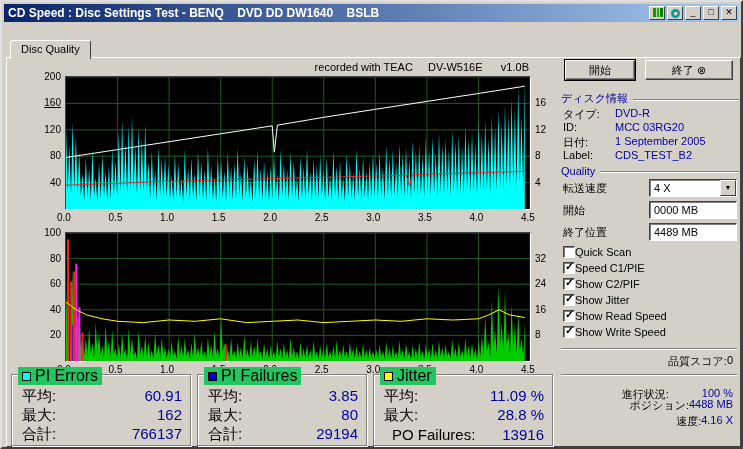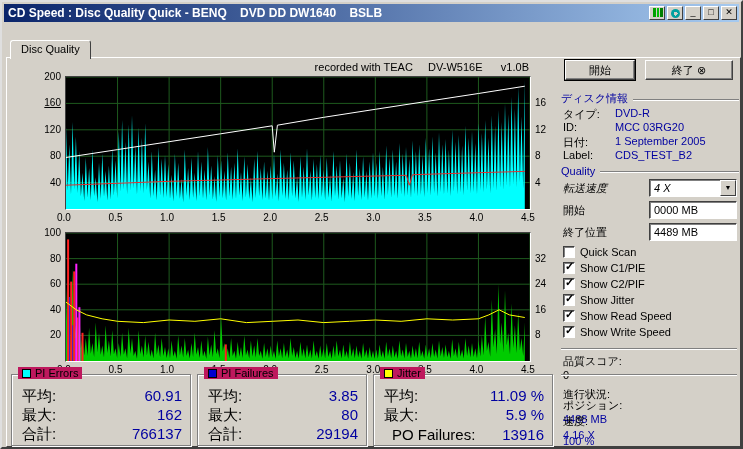--- a/index.html
+++ b/index.html
@@ -28,22 +28,22 @@
   .charts-header { position:absolute; left:56px; top:1px; width:464px; text-align:right;
                    font-size:11px; white-space:pre; color:#000; }
   .plot { position:absolute; background:#000; border:1px solid; border-color:#404040 #fff #fff #404040; }
   .yl, .yr { position:absolute; font-size:10px; color:#000; }
   .yl span { position:absolute; left:0; width:100%; text-align:right; }
   .yr span { position:absolute; left:0; }
   .xl { position:absolute; font-size:10px; color:#000; height:12px; }
   .xl span { position:absolute; top:0; }
   .gbox { position:absolute; height:72px; border:1px solid #808080;
           box-shadow:inset 1px 1px 0 #fff, 1px 1px 0 #fff; }
-  .gtitle { position:absolute; top:-8px; left:6px; background:#be185d; padding:0 4px;
-            font-size:11px; display:flex; align-items:center; gap:4px; }
+  .gtitle { position:absolute; top:-8px; left:6px; background:#22c55e; padding:0 4px;
+            font-size:16px; display:flex; align-items:center; gap:4px; }
   .swatch { width:9px; height:9px; border:1px solid #000; display:inline-block; }
   .grow { position:absolute; left:10px; right:8px; font-size:15px; display:flex; justify-content:space-between; }
   .grow .val { color:#0000a0; }
   .sidebar { position:absolute; left:550px; top:2px; width:184px; height:384px; }
   .btn { position:absolute; height:20px; background:#d4d0c8; border:1px solid;
          border-color:#fff #404040 #404040 #fff; box-shadow:inset -1px -1px 0 #808080;
          font-size:11px; text-align:center; line-height:18px; cursor:default; }
   .btn-default { box-shadow:inset -1px -1px 0 #808080, 0 0 0 1px #000; }
   .sec-header { position:absolute; left:4px; right:2px; display:flex; align-items:center;
                 font-size:11px; color:#0000a0; }
@@ -54,34 +54,34 @@
   .irow .ival { color:#0000a0; }
   .srow { position:absolute; left:6px; right:4px; font-size:11px; display:flex; align-items:center; justify-content:space-between; }
   .tfield { width:88px; height:18px; background:#fff; border:1px solid; border-color:#404040 #fff #fff #404040;
             box-shadow:inset 1px 1px 0 #808080; font-size:11px; padding:1px 4px;
             font-family:"Liberation Sans", sans-serif; color:#000; }
   .combo { width:88px; height:18px; background:#fff; border:1px solid; border-color:#404040 #fff #fff #404040;
            box-shadow:inset 1px 1px 0 #808080; display:flex; align-items:center; font-size:11px; }
   .combo-val { flex:1; padding-left:4px; }
   .combo-btn { width:16px; height:16px; background:#d4d0c8; border:1px solid;
                border-color:#fff #404040 #404040 #fff; font-size:7px; text-align:center; line-height:14px; }
-  .cbrow { position:absolute; left:6px; display:flex; align-items:center; gap:5px; font-size:11px; }
+  .cbrow { position:absolute; left:6px; display:flex; align-items:center; font-size:11px; }
   .cbox { width:12px; height:12px; background:#fff; border:1px solid; border-color:#404040 #fff #fff #404040;
           box-shadow:inset 1px 1px 0 #808080; position:relative; }
   .mark { position:absolute; top:-3px; left:1px; font-size:11px; font-weight:bold; color:#000; }
-  .qrow { position:absolute; left:6px; right:8px; font-size:11px; display:flex; justify-content:flex-end;flex-direction:column; }
+  .qrow { position:absolute; left:6px; right:8px; font-size:11px; display:flex; justify-content:flex-end; }
   .qrow .qval { color:#0000a0; }
 </style>
 </head>
 <body>
 
 <div class="window">
 
   <div class="titlebar">
-    <span class="title-text">CD Speed : Disc Quality Quick - BENQ    DVD DD DW1640    BSLB</span>
+    <span class="title-text">CD Speed : Disc Settings Test - BENQ    DVD DD DW1640    BSLB</span>
     <div class="tb-buttons">
       <div class="tb-btn">
           <span class="app-glyph-chart"></span>
         </div>
       <div class="tb-btn">
           <span class="app-glyph-disc"></span>
         </div>
       <div class="tb-btn"><span>_</span></div>
       <div class="tb-btn"><span>□</span></div>
       <div class="tb-btn"><span>✕</span></div>
@@ -239,21 +239,21 @@
         <div class="gtitle">
           <span class="swatch" style="background-color: rgb(255, 255, 0);"></span>
           <span>Jitter</span>
         </div>
         <div class="grow" style="top:12px;">
             <span>平均:</span>
             <span class="val">11.09 %</span>
           </div>
         <div class="grow" style="top:31px;">
             <span>最大:</span>
-            <span class="val">5.9 %</span>
+            <span class="val">28.8 %</span>
           </div>
         <div class="grow" style="top:51px;padding-left:8px;">
             <span>PO Failures:</span>
             <span class="val">13916</span>
           </div>
       </div>
     </div>
 
     <div class="sidebar">
       <div class="btn btn-default" style="left:8px; top:0; width:70px;">開始</div>
@@ -280,21 +280,21 @@
       <div class="irow" style="top:89px;">
           <span class="ilabel">Label:</span>
           <span class="ival">CDS_TEST_B2</span>
         </div>
 
       <div class="sec-header" style="top:105px;">
         <span>Quality</span>
           <span class="groove"></span>
       </div>
 
-      <div class="srow" style="top:119px;font-style:italic;">
+      <div class="srow" style="top:119px;">
         <span>転送速度</span>
         <div class="combo">
           <span class="combo-val">4 X</span>
           <span class="combo-btn">▼</span>
         </div>
       </div>
       <div class="srow" style="top:141px;">
         <span>開始</span>
         <input class="tfield" readonly="" value="0000 MB" style="">
       </div>
@@ -306,21 +306,21 @@
       <div class="cbrow" style="top:186px;">
         <span class="cbox">
             <span class="mark"></span>
           </span>
           <span>Quick Scan</span>
       </div>
       <div class="cbrow" style="top:202px;">
         <span class="cbox">
             <span class="mark">✓</span>
           </span>
-          <span>Show C1/PIE</span>
+          <span>Speed C1/PIE</span>
       </div>
       <div class="cbrow" style="top:218px;">
         <span class="cbox">
             <span class="mark">✓</span>
           </span>
           <span>Show C2/PIF</span>
       </div>
       <div class="cbrow" style="top:234px;">
         <span class="cbox">
             <span class="mark">✓</span>

